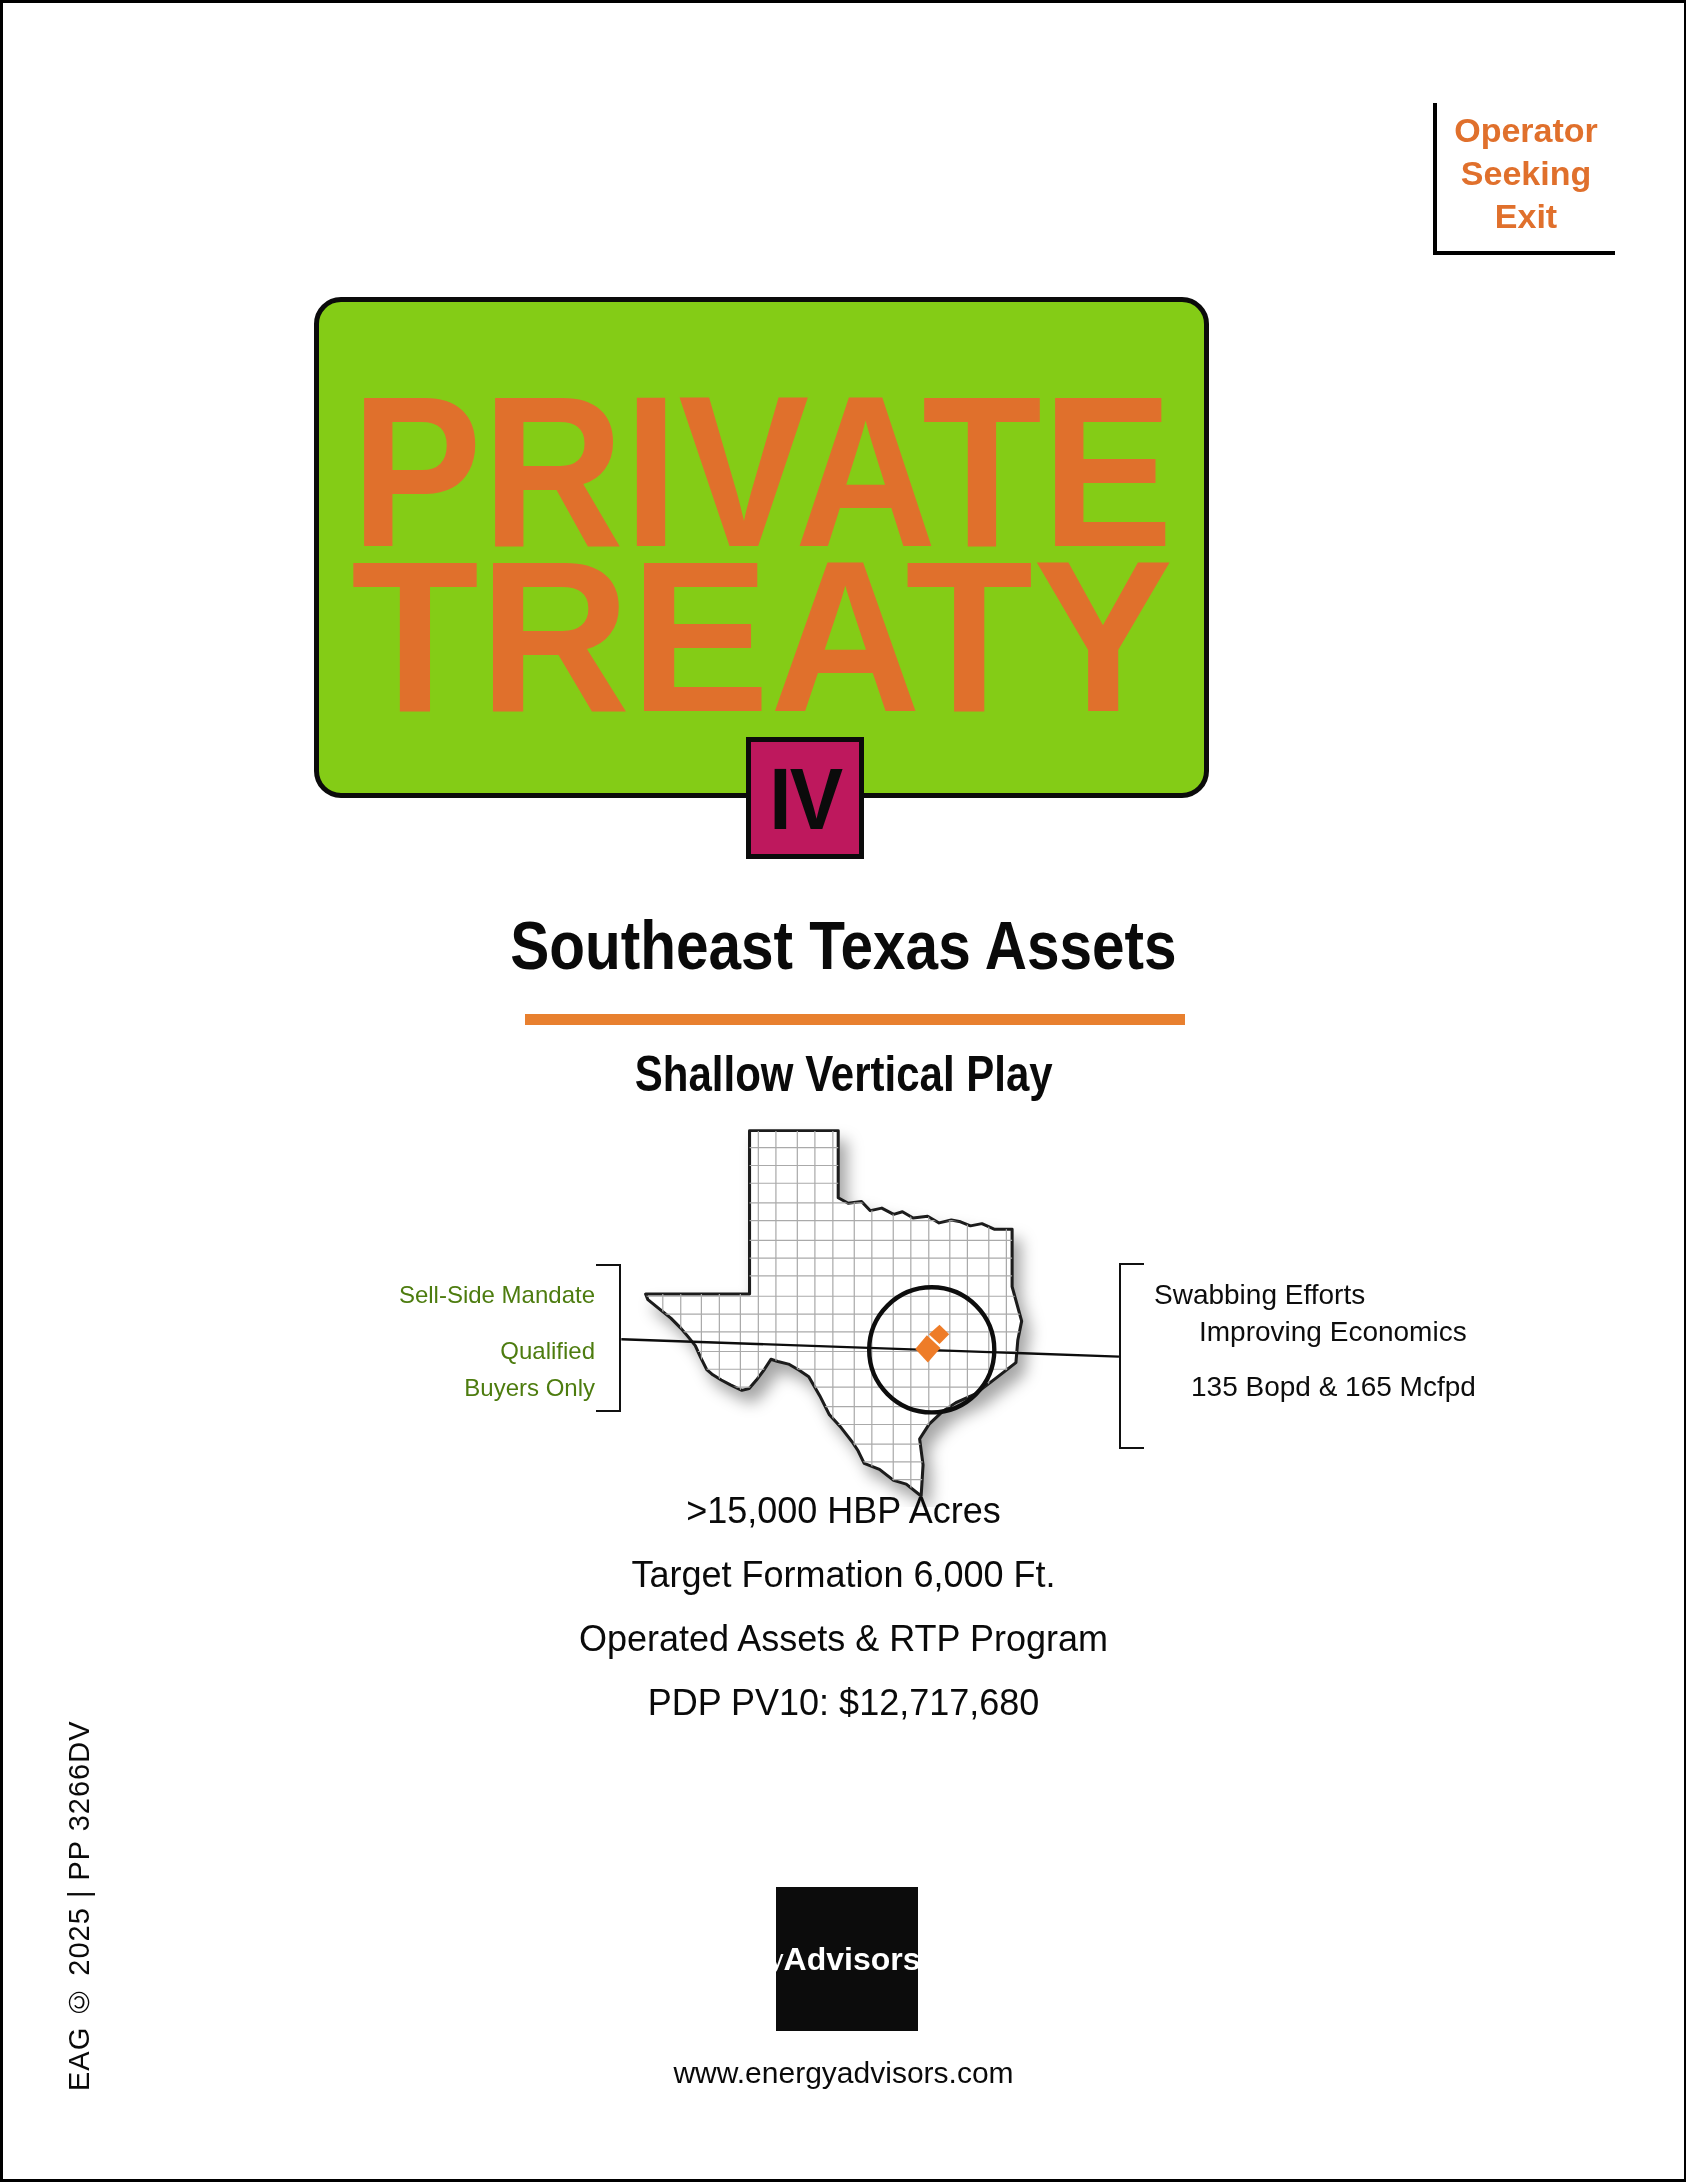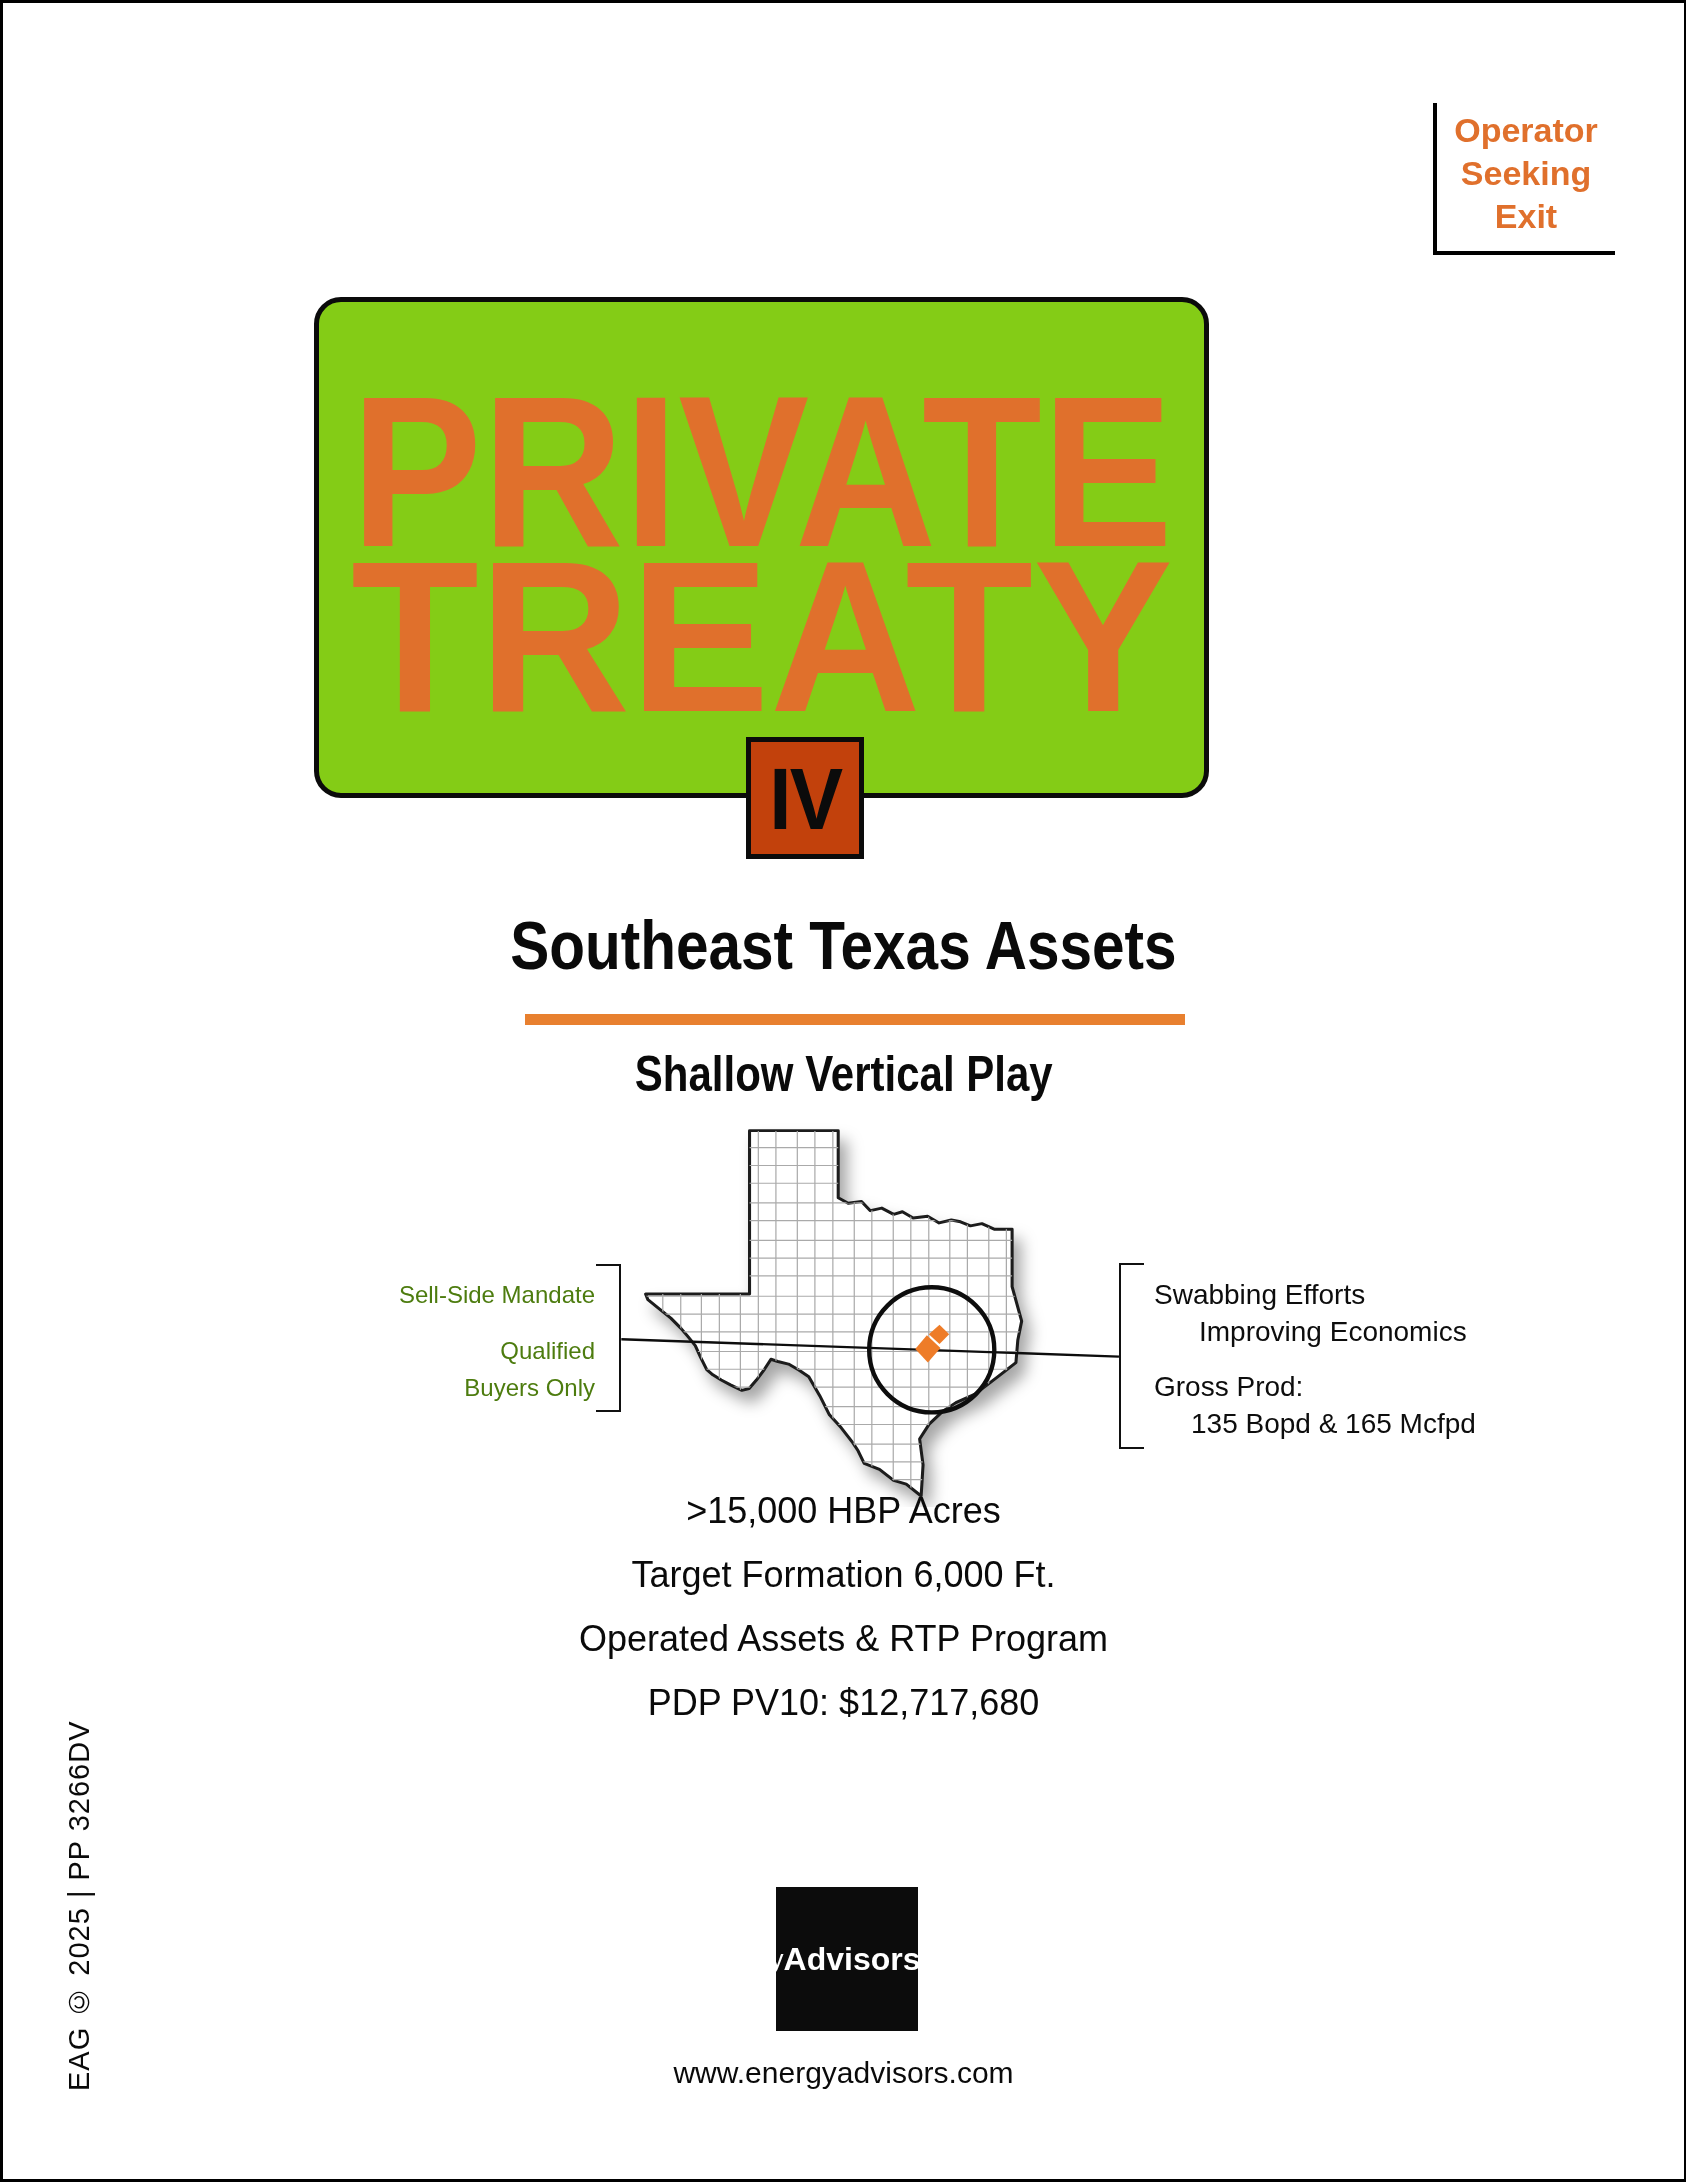--- a/index.html
+++ b/index.html
@@ -39,21 +39,21 @@
     width:895px;height:501px;
     border:5.8px solid #0b0b0b;border-radius:27px;
     background:#84cc16;z-index:1;
   }
   .brand-box svg{display:block;width:100%;height:100%;}
   .brand-word{fill:var(--accent);font-weight:bold;font-family:"Liberation Sans","DejaVu Sans",sans-serif;}
 
   .numeral-box{
     position:absolute;left:743px;top:734px;
     width:118px;height:122px;
-    background:#c2410c;border:5.8px solid #0b0b0b;
+    background:#be185d;border:5.8px solid #0b0b0b;
     display:flex;align-items:center;justify-content:center;
     z-index:3;
   }
   .numeral-box .numeral{
     font-weight:bold;font-size:87px;line-height:1;
     letter-spacing:-1.9px;color:#0b0b0b;
     display:inline-block;transform:scaleX(0.92);
   }
 
   
@@ -194,21 +194,20 @@
     <div>Sell-Side Mandate</div>
     <div class="gap"></div>
     <div>Qualified</div>
     <div>Buyers Only</div>
   </div>
 
   <div class="callout-right">
     <div>Swabbing Efforts</div>
     <div class="indent1">Improving Economics</div>
     <div class="gap"></div>
-    <div>Gross Prod:</div>
     <div class="indent2">135 Bopd &amp; 165 Mcfpd</div>
   </div>
 
   <div class="stats">
     <div>&gt;15,000 HBP Acres</div>
     <div>Target Formation 6,000 Ft.</div>
     <div>Operated Assets &amp; RTP Program</div>
     <div>PDP PV10: $12,717,680</div>
   </div>
 

